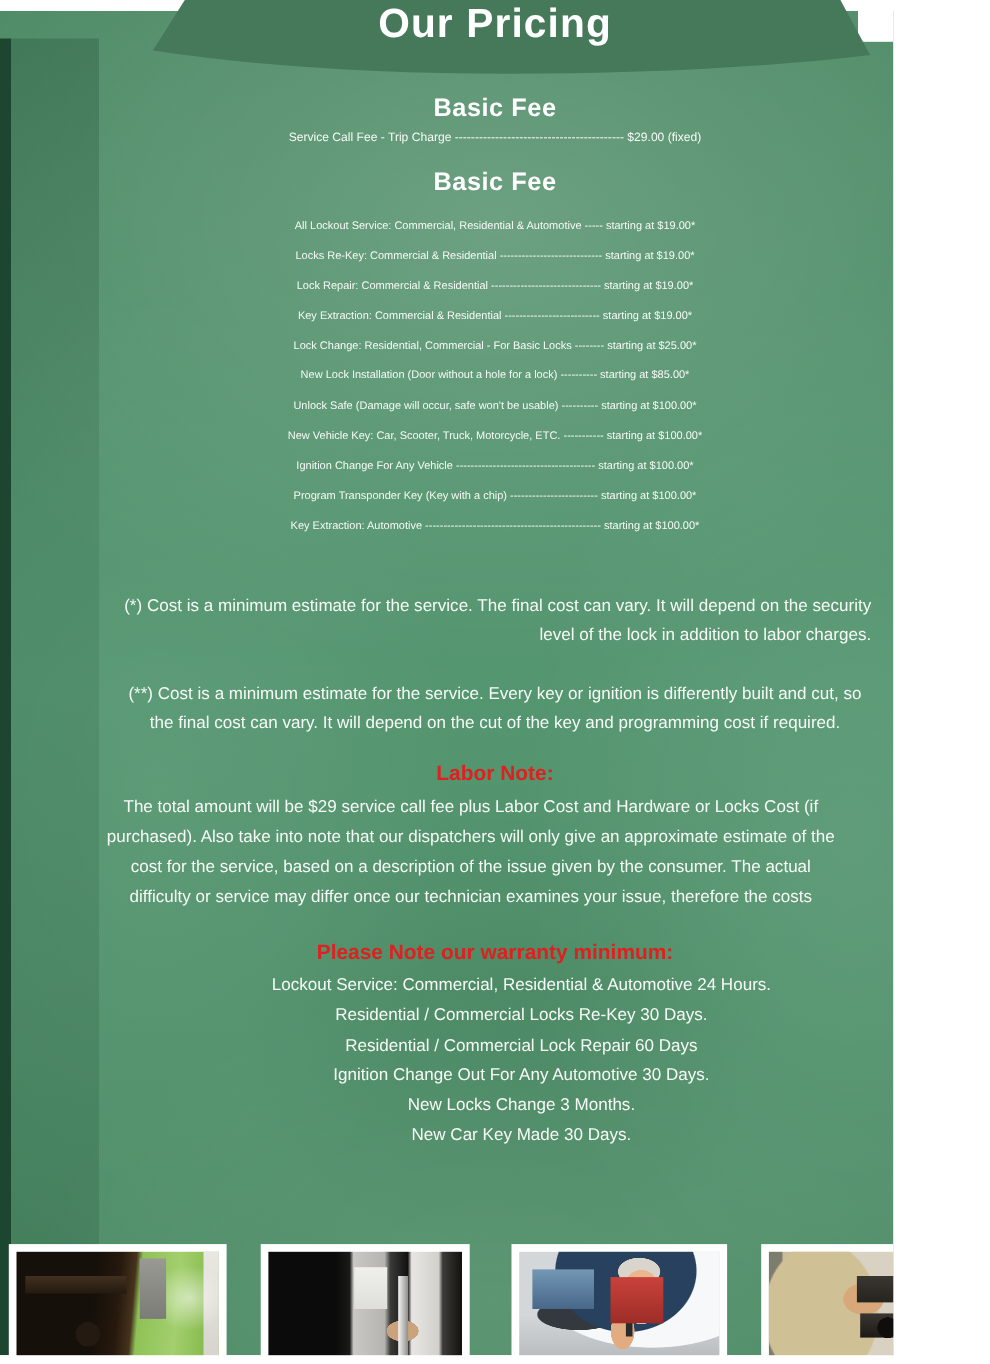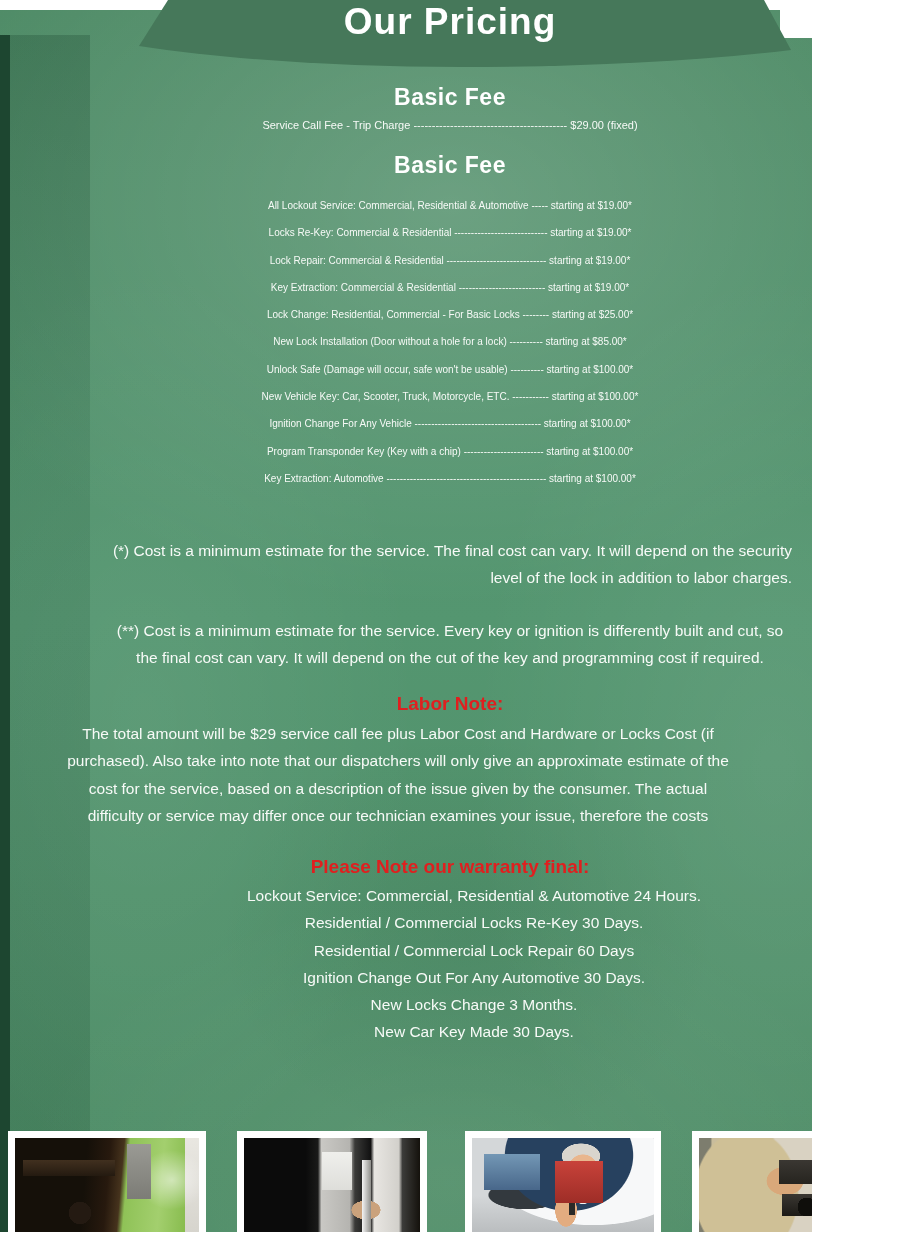--- a/index.html
+++ b/index.html
@@ -34,21 +34,21 @@
   .h-fee2{top:152px;}
   .trip-line{top:119px;font-size:11px;}
   .fee-list{top:192px;font-size:10px;line-height:27.3px;}
   .fee-line{white-space:nowrap;}
   .footnote{font-size:15.5px;line-height:27.3px;padding:0 108px;width:684px;}
   .fn1{top:537px;text-align:right;}
   .fn2{top:617px;}
   .red-head{font-size:19px;font-weight:bold;color:#e01f1f;}
   .rh1{top:693px;}
   .rh2{top:856px;}
-  .note-body{top:720px;font-size:15.5px;line-height:27.3px;padding:0 66px;width:664px;}
+  .note-body{top:720px;font-size:15.5px;line-height:27.3px;padding:0 96px;width:664px;}
   .warranty-list{top:882px;font-size:15.5px;line-height:27.3px;margin-left:24px;}
 
   
   .photo{position:absolute;top:1131px;height:110px;background:#ffffff;box-sizing:border-box;padding:7px;}
   .photo .img{width:100%;height:100%;background-repeat:no-repeat;}
   .photo1{left:8px;width:198px;}
   .photo2{left:237px;width:190px;}
   .photo3{left:465px;width:196px;}
   .photo4{left:692px;width:204px;}
 
@@ -132,21 +132,21 @@
       <div class="fee-line">Program Transponder Key (Key with a chip) ------------------------ starting at $100.00*</div>
       <div class="fee-line">Key Extraction: Automotive ------------------------------------------------ starting at $100.00*</div>
     </div>
 
   <div class="sec footnote fn1">(*) Cost is a minimum estimate for the service. The final cost can vary. It will depend on the security level of the lock in addition to labor charges.</div>
   <div class="sec footnote fn2">(**) Cost is a minimum estimate for the service. Every key or ignition is differently built and cut, so the final cost can vary. It will depend on the cut of the key and programming cost if required.</div>
 
   <div class="sec red-head rh1">Labor Note:</div>
   <div class="sec note-body">The total amount will be $29 service call fee plus Labor Cost and Hardware or Locks Cost (if purchased). Also take into note that our dispatchers will only give an approximate estimate of the cost for the service, based on a description of the issue given by the consumer. The actual difficulty or service may differ once our technician examines your issue, therefore the costs</div>
 
-  <div class="sec red-head rh2">Please Note our warranty final:</div>
+  <div class="sec red-head rh2">Please Note our warranty minimum:</div>
   <div class="sec warranty-list">
       <div class="warranty-line">Lockout Service: Commercial, Residential &amp; Automotive 24 Hours.</div>
       <div class="warranty-line">Residential / Commercial Locks Re-Key 30 Days.</div>
       <div class="warranty-line">Residential / Commercial Lock Repair 60 Days</div>
       <div class="warranty-line">Ignition Change Out For Any Automotive 30 Days.</div>
       <div class="warranty-line">New Locks Change 3 Months.</div>
       <div class="warranty-line">New Car Key Made 30 Days.</div>
     </div>
 
   <div class="photo photo1">

